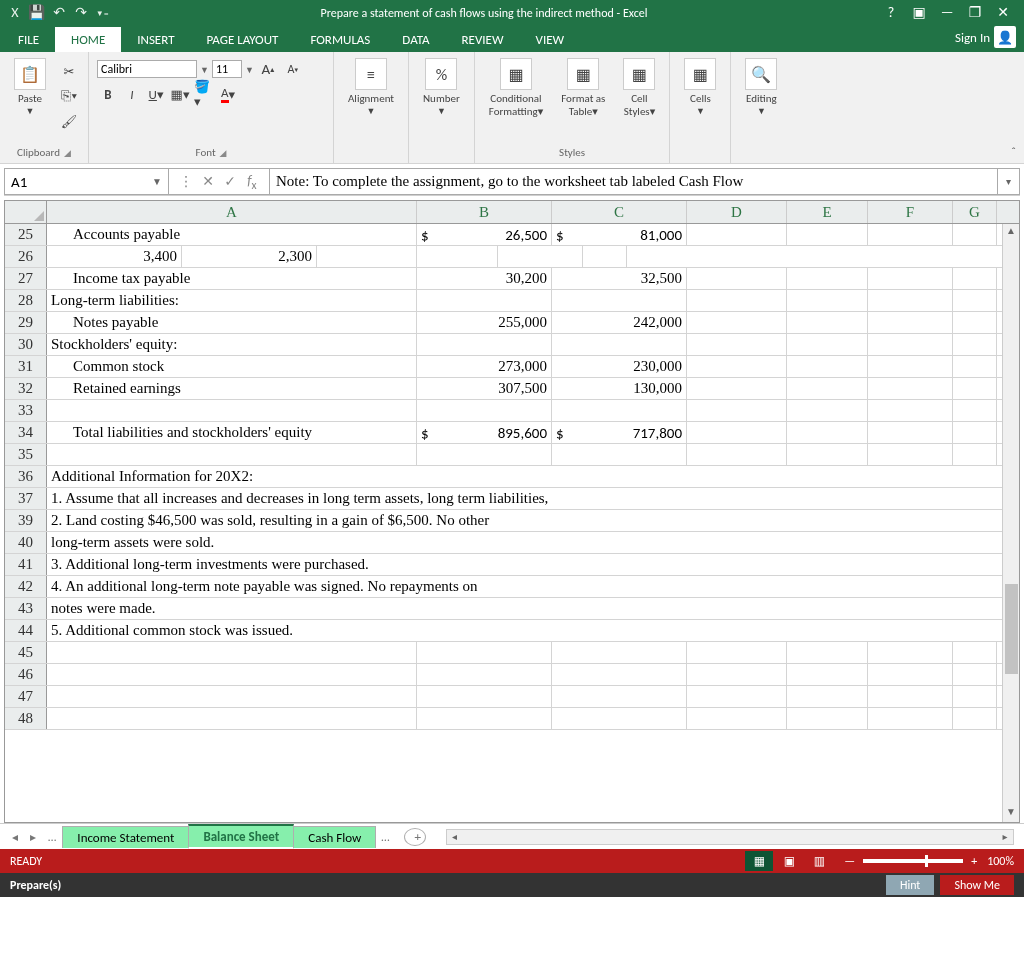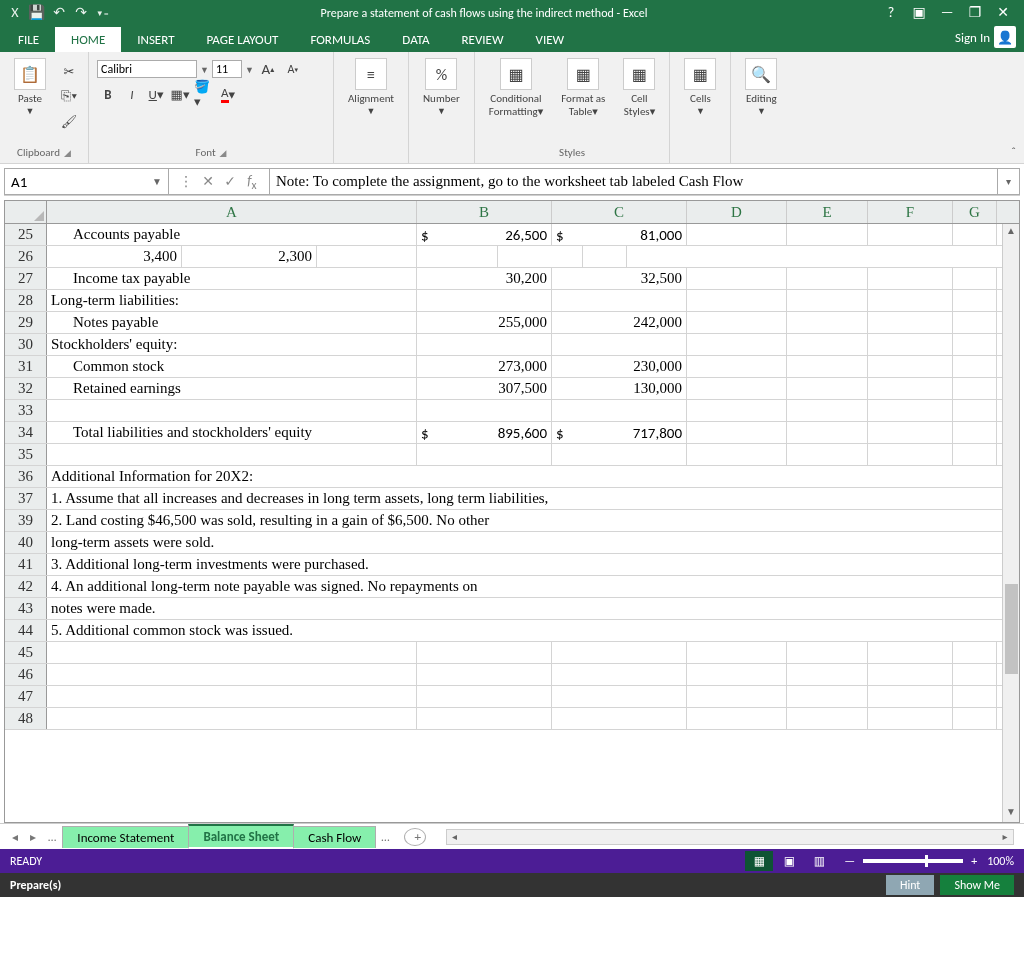--- a/index.html
+++ b/index.html
@@ -65,32 +65,32 @@
 
 .sheet-bar { height:26px; display:flex; align-items:center; background:#fff; border-top:1px solid #ccc; padding:0 6px; font-size:13px; }
 .sheet-bar .nav { color:#777; padding:0 6px; font-size:12px; }
 .sheet-bar .stab { padding:3px 14px; border:1px solid #aeaeae; border-bottom:none; background:#86efac; cursor:pointer; margin-right:-1px; }
 .sheet-bar .stab.active { border-bottom:2px solid #fff; color:#217346; font-weight:bold; border-top:2px solid #217346; }
 .sheet-bar .add { padding:0 10px; color:#777; border:1px solid #aeaeae; border-radius:50%; width:18px; height:18px; line-height:16px; text-align:center; margin-left:8px; }
 .sheet-bar .hscroll { flex:1; height:16px; margin:0 4px 0 20px; background:#f0f0f0; border:1px solid #ccc; position:relative; }
 .sheet-bar .hscroll .a { position:absolute; top:0; width:16px; height:14px; text-align:center; font-size:10px; color:#666; }
 
 
-.status { height:24px; background:#4c1d95; color:#fff; display:flex; align-items:center; padding:0 10px; font-size:12px; }
+.status { height:24px; background:#b91c1c; color:#fff; display:flex; align-items:center; padding:0 10px; font-size:12px; }
 .status .spacer { flex:1; }
 .status .vbtn { width:28px; height:20px; display:flex; align-items:center; justify-content:center; margin:0 1px; }
 .status .vbtn.active { background:#0e5434; }
 .status .zoom-slider { width:100px; height:4px; background:#fff; margin:0 8px; position:relative; }
 .status .zoom-slider .h { position:absolute; width:3px; height:12px; background:#fff; top:-4px; left:62px; }
 
 
 .attempt { height:24px; background:#333; color:#fff; display:flex; align-items:center; padding:0 10px; font-size:12px; font-weight:bold; }
 .attempt .spacer { flex:1; }
 .attempt .btn { background:#8fa7b3; color:#fff; padding:3px 14px; margin-left:6px; font-weight:normal; font-size:12px; cursor:pointer; }
-.attempt .btn.p { background:#15803d; }
+.attempt .btn.p { background:#b91c1c; }
 </style>
 </head>
 <body>
 
 <div class="title-bar">
   <div class="qa">
     <span class="ic">X</span>
     <span class="ic">💾</span>
     <span class="ic">↶</span>
     <span class="ic">↷</span>

